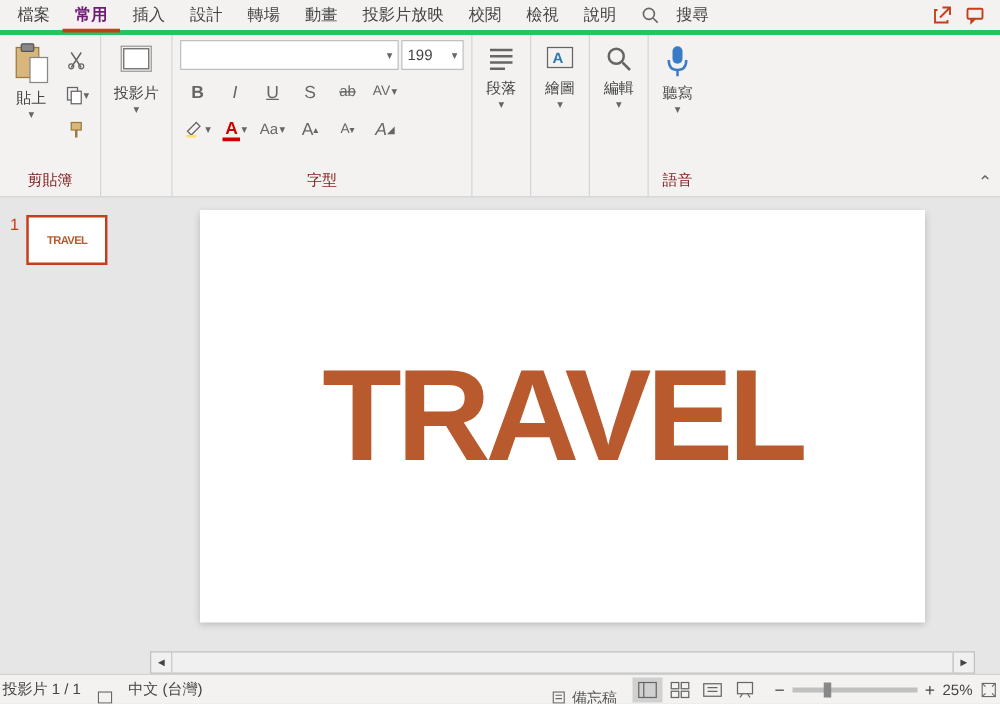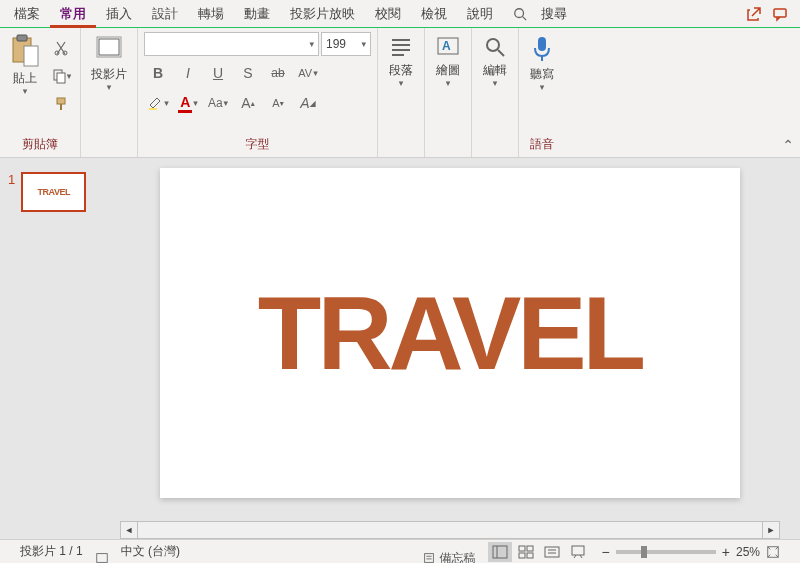--- a/index.html
+++ b/index.html
@@ -1,19 +1,19 @@
 <!DOCTYPE html>
 <html><head>
 <meta charset="utf-8">
 <style>
   * { box-sizing: border-box; margin: 0; padding: 0; font-family: "Microsoft JhengHei", "Segoe UI", sans-serif; }
   body { width: 800px; height: 563px; background: #e6e6e6; overflow: hidden; font-size: 12px; color: #444; }
   
   
-  .tabs { display: flex; align-items: center; height: 28px; background: #f3f2f1; border-bottom: 1px solid #22c55e; padding: 0 4px; }
+  .tabs { display: flex; align-items: center; height: 28px; background: #f3f2f1; border-bottom: 4px solid #22c55e; padding: 0 4px; }
   .tab { padding: 0 10px; height: 28px; line-height: 28px; font-size: 13px; color: #444; cursor: pointer; }
   .tab.active { color: #701a75; border-bottom: 3px solid #c43e1c; font-weight: 600; }
   .tabs-right { margin-left: auto; display: flex; gap: 10px; padding-right: 8px; }
   .tabs-right svg { width: 16px; height: 16px; }
   
   
   .ribbon { height: 130px; background: #f3f2f1; display: flex; border-bottom: 1px solid #d0d0d0; position: relative; }
   .group { border-right: 1px solid #d6d6d6; padding: 4px 6px 2px 6px; display: flex; flex-direction: column; justify-content: space-between; align-items: center; }
   .group-label { font-size: 12px; color: #7f1d1d; padding: 2px 0; }
   .group-body { display: flex; gap: 4px; align-items: flex-start; flex: 1; }
@@ -48,21 +48,21 @@
   
   .slide-area { flex: 1; display: flex; flex-direction: column; padding: 10px 20px 0 0; }
   .slide-wrap { flex: 1; display: flex; align-items: flex-start; justify-content: center; }
   .slide { width: 580px; height: 330px; background: #fff; box-shadow: 0 2px 6px rgba(0,0,0,0.2); display: flex; align-items: center; justify-content: center; position: relative; }
   .slide-text { font-weight: 900; font-size: 104px; letter-spacing: -4px; color: #b85a2e; font-family: Arial, sans-serif; }
   .hscroll { display: flex; align-items: center; height: 18px; margin-top: 6px; }
   .scroll-btn { width: 18px; height: 18px; background: #f0f0f0; border: 1px solid #c0c0c0; display: flex; align-items: center; justify-content: center; font-size: 9px; cursor: pointer; }
   .scroll-track { flex: 1; height: 18px; background: #f0f0f0; border: 1px solid #c0c0c0; border-left: 0; border-right: 0; }
 
   
-  .status { height: 24px; background: #f3f2f1; border-top: 1px solid #d0d0d0; display: flex; align-items: center; padding: 0 20px; font-size: 12px; gap: 12px; }
+  .status { height: 24px; background: #f3f2f1; border-top: 1px solid #d0d0d0; display: flex; align-items: center; padding: 0 2px; font-size: 12px; gap: 12px; }
   .status .spacer { flex: 1; }
   .status-btn { display: flex; align-items: center; gap: 4px; cursor: pointer; color: #555; margin-top: 13px; }
   .view-btns { display: flex; gap: 2px; }
   .view-btn { width: 24px; height: 20px; display: flex; align-items: center; justify-content: center; cursor: pointer; }
   .view-btn.active { background: #d0d0d0; }
   .zoom { display: flex; align-items: center; gap: 6px; }
   .zoom-track { width: 100px; height: 4px; background: #c0c0c0; position: relative; }
   .zoom-thumb { position: absolute; left: 25px; top: -4px; width: 6px; height: 12px; background: #888; }
   
   svg { display: block; }

